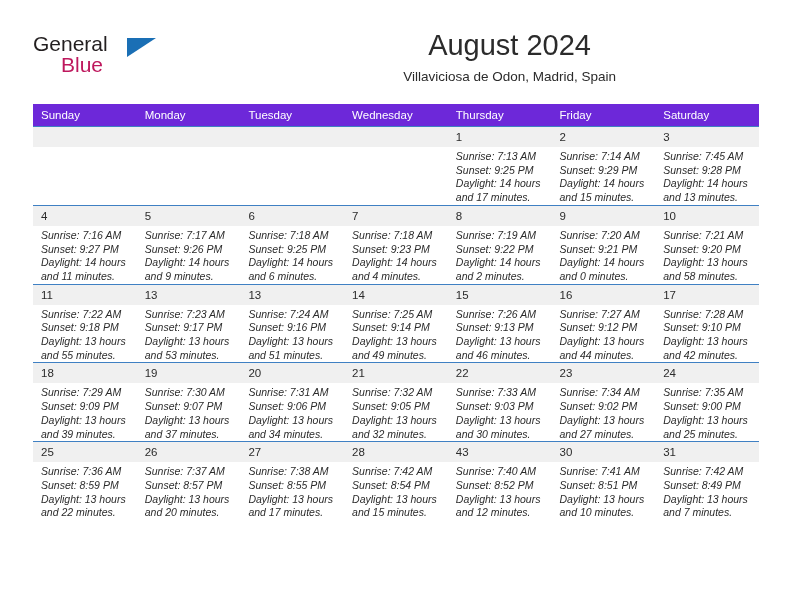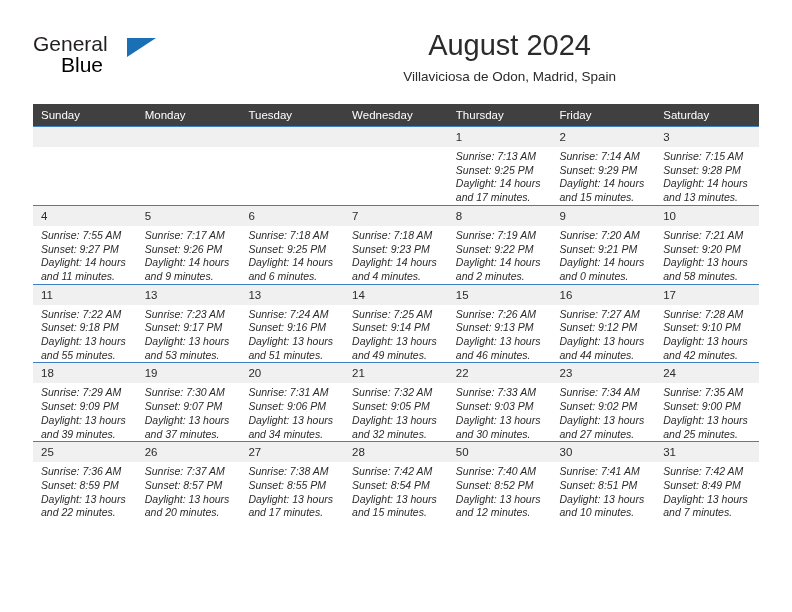--- a/index.html
+++ b/index.html
@@ -45,21 +45,21 @@
     font-size: 21px;
     letter-spacing: 0px;
     color: #231f20;
     font-family: "Liberation Sans", sans-serif;
   }
   .brand-blue {
     position: absolute;
     left: 28px;
     top: 21px;
     font-size: 21px;
-    color: #000000;
+    color: #be185d;
     font-family: "Liberation Sans", sans-serif;
   }
   .brand-triangle {
     position: absolute;
     left: 94px;
     top: 6px;
     width: 0;
     height: 0;
     border-left: 29px solid #1a6fb5;
     border-bottom: 19px solid transparent;
@@ -89,21 +89,21 @@
   
   .calendar {
     position: absolute;
     left: 33px;
     top: 104px;
     width: 726px;
     border-collapse: collapse;
     table-layout: fixed;
   }
   .calendar th {
-    background: #404040;
+    background: #6d28d9;
     color: #ffffff;
     font-size: 11.5px;
     font-weight: normal;
     text-align: left;
     padding: 5px 0 5px 8px;
     height: 11px;
     border: none;
   }
   .calendar td {
     vertical-align: top;
@@ -206,32 +206,32 @@
             <div class="cell-body">
               <div>Sunrise: 7:14 AM</div>
               <div>Sunset: 9:29 PM</div>
               <div>Daylight: 14 hours</div>
               <div>and 15 minutes.</div>
             </div>
           </td>
           <td>
             <div class="daynum">3</div>
             <div class="cell-body">
-              <div>Sunrise: 7:15 AM</div>
+              <div>Sunrise: 7:45 AM</div>
               <div>Sunset: 9:28 PM</div>
               <div>Daylight: 14 hours</div>
               <div>and 13 minutes.</div>
             </div>
           </td>
         </tr>
         <tr class="week-row">
           <td>
             <div class="daynum">4</div>
             <div class="cell-body">
-              <div>Sunrise: 7:55 AM</div>
+              <div>Sunrise: 7:16 AM</div>
               <div>Sunset: 9:27 PM</div>
               <div>Daylight: 14 hours</div>
               <div>and 11 minutes.</div>
             </div>
           </td>
           <td>
             <div class="daynum">5</div>
             <div class="cell-body">
               <div>Sunrise: 7:17 AM</div>
               <div>Sunset: 9:26 PM</div>
@@ -446,21 +446,21 @@
           <td>
             <div class="daynum">28</div>
             <div class="cell-body">
               <div>Sunrise: 7:42 AM</div>
               <div>Sunset: 8:54 PM</div>
               <div>Daylight: 13 hours</div>
               <div>and 15 minutes.</div>
             </div>
           </td>
           <td>
-            <div class="daynum">50</div>
+            <div class="daynum">43</div>
             <div class="cell-body">
               <div>Sunrise: 7:40 AM</div>
               <div>Sunset: 8:52 PM</div>
               <div>Daylight: 13 hours</div>
               <div>and 12 minutes.</div>
             </div>
           </td>
           <td>
             <div class="daynum">30</div>
             <div class="cell-body">

